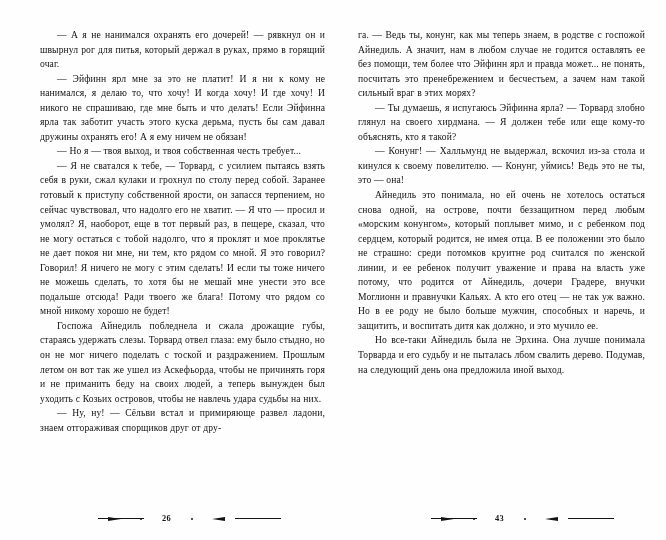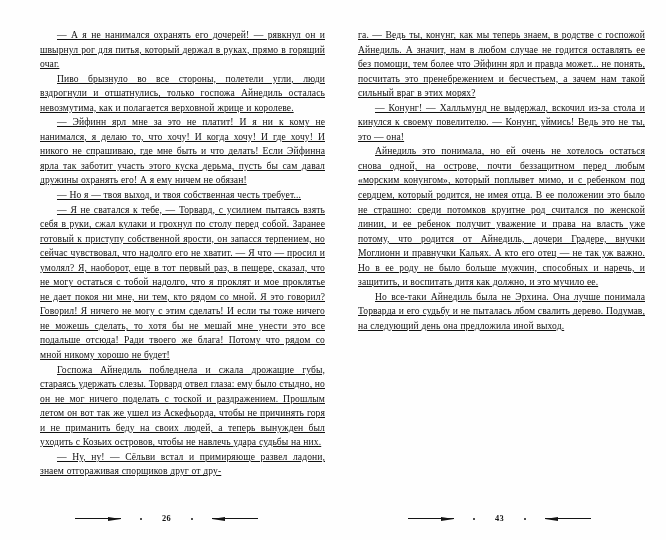--- a/index.html
+++ b/index.html
@@ -48,41 +48,41 @@
     margin: 0;
     text-align: justify;
     text-align-last: left;
     font-size: 9.6px;
     line-height: 14.55px;
     letter-spacing: 0.01em;
     word-spacing: 0.02em;
     hyphens: none;
     color: #111111;
     font-weight: 400;
-    text-decoration: underline;
   }
 
   p.para.indent {
     text-indent: 17px;
   }
 
   p.para.cont {
     text-indent: 0;
   }
 
   
   .page-footer {
     position: absolute;
     bottom: 17px;
     left: 0;
     width: 100%;
     display: flex;
     align-items: center;
     justify-content: center;
     gap: 16px;
+    text-align: center;
   }
 
   .orn-left, .orn-right {
     width: 46px;
     height: 4px;
     position: relative;
   }
 
   .orn-left::before, .orn-right::before {
     content: "";
@@ -144,41 +144,41 @@
   }
 </style>
 </head>
 <body>
 
 <div class="book-spread">
 
   <div class="page page-left">
     <div class="text-block">
       <p class="para indent">— А я не нанимался охранять его дочерей! — рявкнул он и швырнул рог для питья, который держал в руках, прямо в горящий очаг.</p>
-      <p class="para indent">Пиво брызнуло во все стороны, полетели угли, люди вздрогнули и отшатнулись, только госпожа Айнедиль осталась невозмутима, как и полагается верховной жрице и королеве.</p>
       <p class="para indent">— Эйфинн ярл мне за это не платит! И я ни к кому не нанимался, я делаю то, что хочу! И когда хочу! И где хочу! И никого не спрашиваю, где мне быть и что делать! Если Эйфинна ярла так заботит участь этого куска дерьма, пусть бы сам давал дружины охранять его! А я ему ничем не обязан!</p>
       <p class="para indent">— Но я — твоя выход, и твоя собственная честь требует...</p>
       <p class="para indent">— Я не сватался к тебе, — Торвард, с усилием пытаясь взять себя в руки, сжал кулаки и грохнул по столу перед собой. Заранее готовый к приступу собственной ярости, он запасся терпением, но сейчас чувствовал, что надолго его не хватит. — Я что — просил и умолял? Я, наоборот, еще в тот первый раз, в пещере, сказал, что не могу остаться с тобой надолго, что я проклят и мое проклятье не дает покоя ни мне, ни тем, кто рядом со мной. Я это говорил? Говорил! Я ничего не могу с этим сделать! И если ты тоже ничего не можешь сделать, то хотя бы не мешай мне унести это все подальше отсюда! Ради твоего же блага! Потому что рядом со мной никому хорошо не будет!</p>
       <p class="para indent">Госпожа Айнедиль побледнела и сжала дрожащие губы, стараясь удержать слезы. Торвард отвел глаза: ему было стыдно, но он не мог ничего поделать с тоской и раздражением. Прошлым летом он вот так же ушел из Аскефьорда, чтобы не причинять горя и не приманить беду на своих людей, а теперь вынужден был уходить с Козьих островов, чтобы не навлечь удара судьбы на них.</p>
       <p class="para indent">— Ну, ну! — Сёльви встал и примиряюще развел ладони, знаем отгораживая спорщиков друг от дру-</p>
     </div>
     <div class="page-footer">
       <span class="orn-left"></span>
       <span class="orn-dot"></span>
       <span class="page-num">26</span>
       <span class="orn-dot"></span>
       <span class="orn-right"></span>
     </div>
   </div>
 
   <div class="gutter"></div>
 
   <div class="page page-right">
     <div class="text-block">
       <p class="para cont">га. — Ведь ты, конунг, как мы теперь знаем, в родстве с госпожой Айнедиль. А значит, нам в любом случае не годится оставлять ее без помощи, тем более что Эйфинн ярл и правда может... не понять, посчитать это пренебрежением и бесчестьем, а зачем нам такой сильный враг в этих морях?</p>
+      <p class="para indent">— Ты думаешь, я испугаюсь Эйфинна ярла? — Торвард злобно глянул на своего хирдмана. — Я должен тебе или еще кому-то объяснять, кто я такой?</p>
       <p class="para indent">— Конунг! — Халльмунд не выдержал, вскочил из-за стола и кинулся к своему повелителю. — Конунг, уймись! Ведь это не ты, это — она!</p>
       <p class="para indent">Айнедиль это понимала, но ей очень не хотелось остаться снова одной, на острове, почти беззащитном перед любым «морским конунгом», который поплывет мимо, и с ребенком под сердцем, который родится, не имея отца. В ее положении это было не страшно: среди потомков круитне род считался по женской линии, и ее ребенок получит уважение и права на власть уже потому, что родится от Айнедиль, дочери Градере, внучки Моглионн и правнучки Кальях. А кто его отец — не так уж важно. Но в ее роду не было больше мужчин, способных и наречь, и защитить, и воспитать дитя как должно, и это мучило ее.</p>
       <p class="para indent">Но все-таки Айнедиль была не Эрхина. Она лучше понимала Торварда и его судьбу и не пыталась лбом свалить дерево. Подумав, на следующий день она предложила иной выход.</p>
     </div>
     <div class="page-footer">
       <span class="orn-left"></span>
       <span class="orn-dot"></span>
       <span class="page-num">43</span>
       <span class="orn-dot"></span>
       <span class="orn-right"></span>

